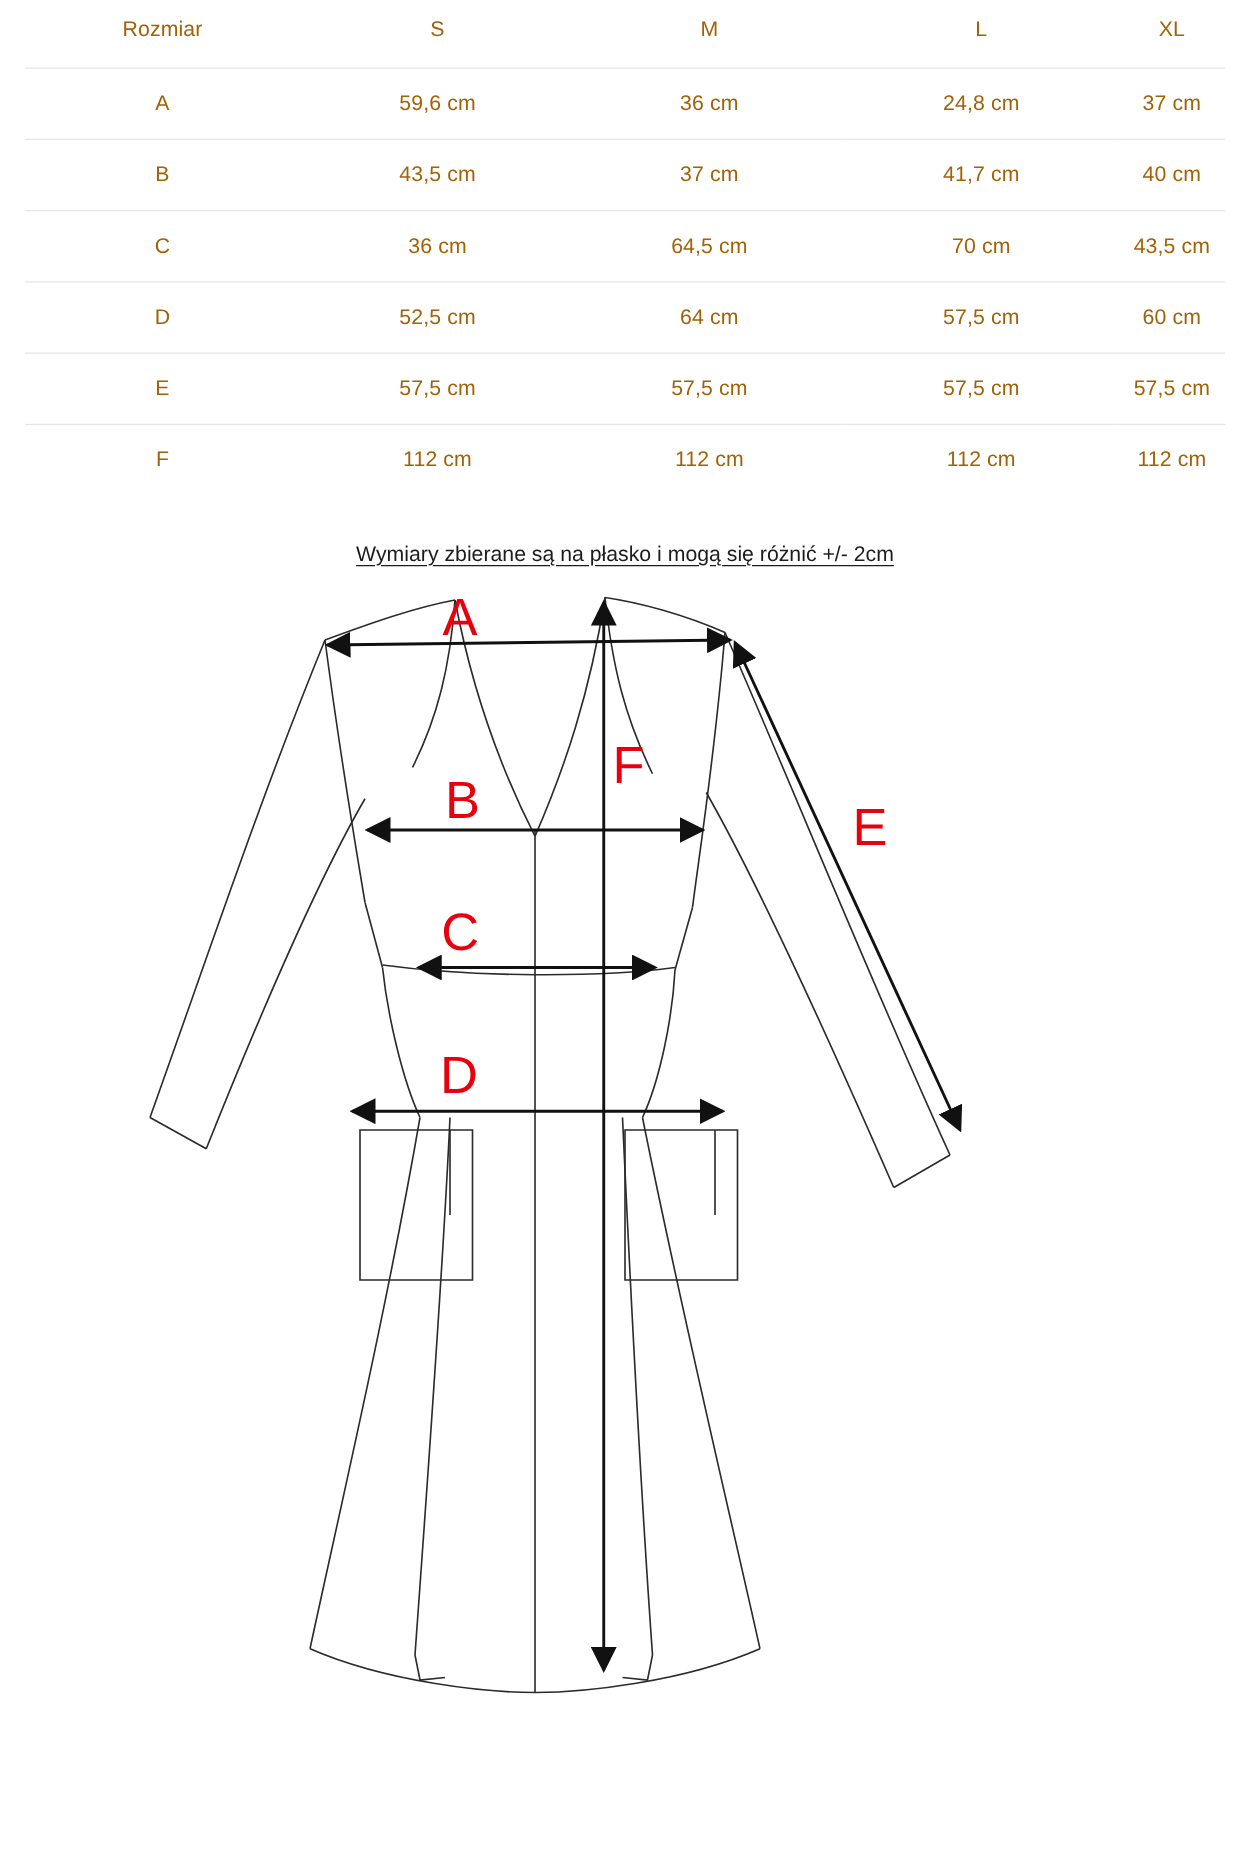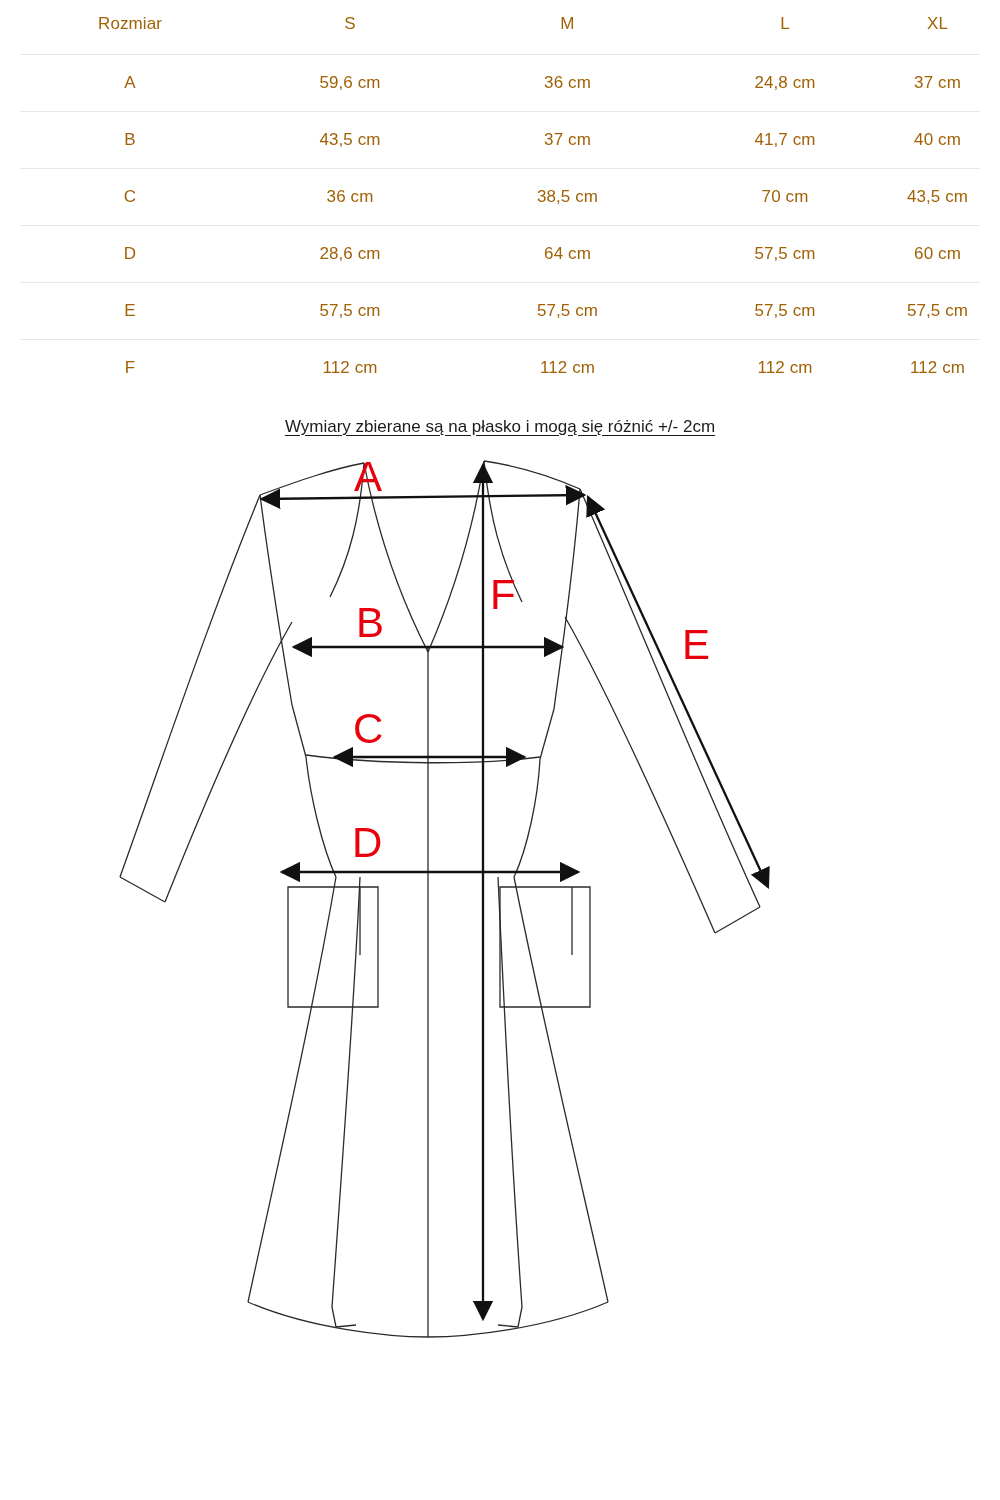--- a/index.html
+++ b/index.html
@@ -42,21 +42,21 @@
   .size-table col.c1 { width: 220px; }
   .size-table col.c2 { width: 215px; }
   .size-table col.c3 { width: 220px; }
   .size-table col.c4 { width: 85px; }
   .size-table tr:last-child td { border-bottom: none; }
 
   
   .note-wrap {
     width: 1000px;
     text-align: center;
-    margin-top: 21px;
+    margin-top: 38px;
   }
   .note {
     display: inline-block;
     font-size: 17px;
     color: #1c1c1c;
     text-decoration: underline;
     text-underline-offset: 3px;
   }
 
   
@@ -106,27 +106,27 @@
     <tr>
       <td>B</td>
       <td>43,5 cm</td>
       <td>37 cm</td>
       <td>41,7 cm</td>
       <td>40 cm</td>
     </tr>
     <tr>
       <td>C</td>
       <td>36 cm</td>
-      <td>38,5 cm</td>
+      <td>64,5 cm</td>
       <td>70 cm</td>
       <td>43,5 cm</td>
     </tr>
     <tr>
       <td>D</td>
-      <td>28,6 cm</td>
+      <td>52,5 cm</td>
       <td>64 cm</td>
       <td>57,5 cm</td>
       <td>60 cm</td>
     </tr>
     <tr>
       <td>E</td>
       <td>57,5 cm</td>
       <td>57,5 cm</td>
       <td>57,5 cm</td>
       <td>57,5 cm</td>

